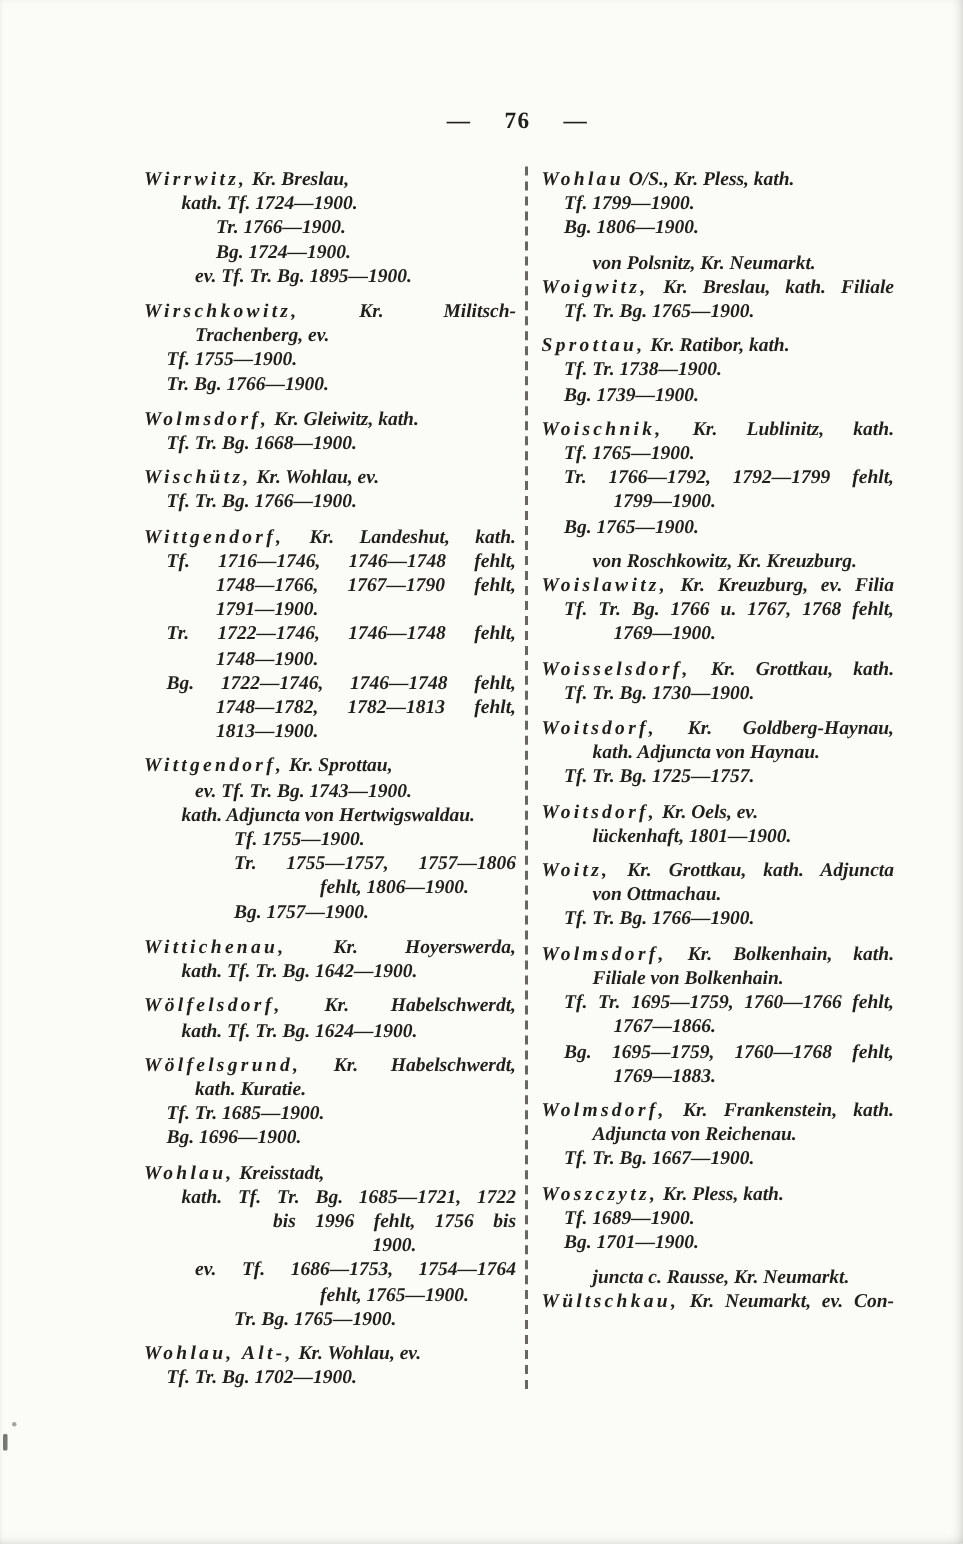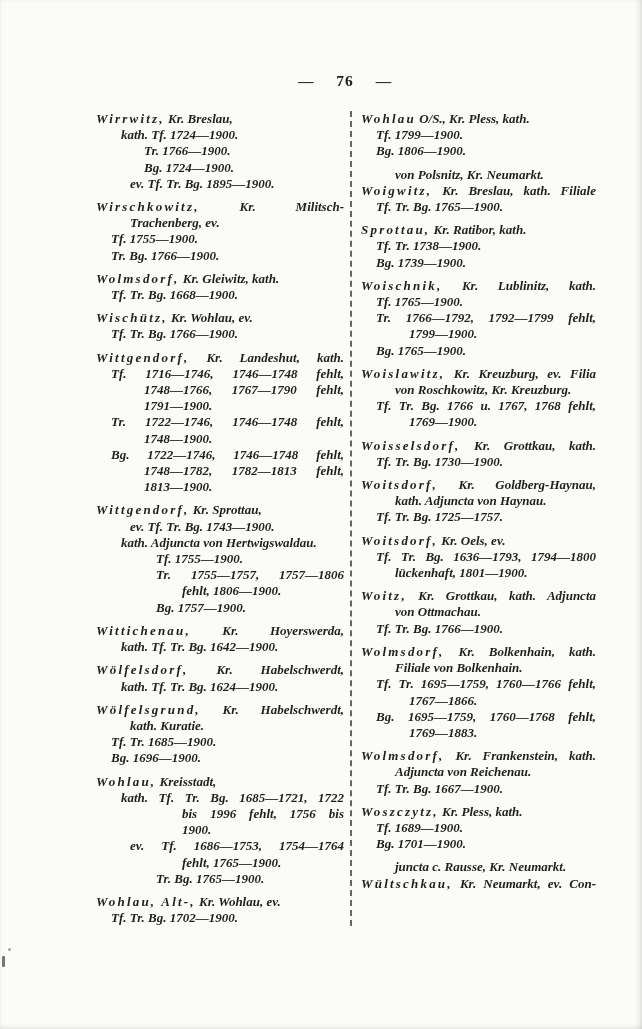--- a/index.html
+++ b/index.html
@@ -48,21 +48,21 @@
     white-space:normal;
     text-align:justify;
     text-align-last:justify;
   }
   .name{letter-spacing:2.2px;}
   .i1{padding-left:15px;}
   .i2{padding-left:25px;}
   .i3{padding-left:34px;}
   .i4{padding-left:48px;}
   .i5{padding-left:60px;}
-  .i6{padding-left:86px;}
+  .i6{padding-left:86px;text-align:center;}
   .speck{
     position:absolute;left:2px;top:956px;
     width:3px;height:11px;background:#4a4a48;
     border-radius:1px;opacity:.75;
   }
   .speck2{
     position:absolute;left:8px;top:948px;
     width:3px;height:3px;background:#6a6a66;
     border-radius:50%;opacity:.6;
   }
@@ -163,37 +163,36 @@
           <div class="line i1">Bg. 1739—1900.</div>
         </div>
         <div class="entry">
           <div class="line head just"><span class="name">Woischnik,</span> <span class="rest">Kr. Lublinitz, kath.</span></div>
           <div class="line i1">Tf. 1765—1900.</div>
           <div class="line i1 just">Tr. 1766—1792, 1792—1799 fehlt,</div>
           <div class="line i4">1799—1900.</div>
           <div class="line i1">Bg. 1765—1900.</div>
         </div>
         <div class="entry">
+          <div class="line i3">von Roschkowitz, Kr. Kreuzburg.</div>
           <div class="line head just"><span class="name">Woislawitz,</span> <span class="rest">Kr. Kreuzburg, ev. Filia</span></div>
-          <div class="line i3">von Roschkowitz, Kr. Kreuzburg.</div>
           <div class="line i1 just">Tf. Tr. Bg. 1766 u. 1767, 1768 fehlt,</div>
           <div class="line i4">1769—1900.</div>
         </div>
         <div class="entry">
           <div class="line head just"><span class="name">Woisselsdorf,</span> <span class="rest">Kr. Grottkau, kath.</span></div>
           <div class="line i1">Tf. Tr. Bg. 1730—1900.</div>
         </div>
         <div class="entry">
           <div class="line head just"><span class="name">Woitsdorf,</span> <span class="rest">Kr. Goldberg-Haynau,</span></div>
           <div class="line i3">kath. Adjuncta von Haynau.</div>
           <div class="line i1">Tf. Tr. Bg. 1725—1757.</div>
         </div>
         <div class="entry">
           <div class="line head"><span class="name">Woitsdorf,</span> <span class="rest">Kr. Oels, ev.</span></div>
-          <div class="line i1 just">Tf. Tr. Bg. 1636—1793, 1794—1800</div>
           <div class="line i3">lückenhaft, 1801—1900.</div>
         </div>
         <div class="entry">
           <div class="line head just"><span class="name">Woitz,</span> <span class="rest">Kr. Grottkau, kath. Adjuncta</span></div>
           <div class="line i3">von Ottmachau.</div>
           <div class="line i1">Tf. Tr. Bg. 1766—1900.</div>
         </div>
         <div class="entry">
           <div class="line head just"><span class="name">Wolmsdorf,</span> <span class="rest">Kr. Bolkenhain, kath.</span></div>
           <div class="line i3">Filiale von Bolkenhain.</div>

